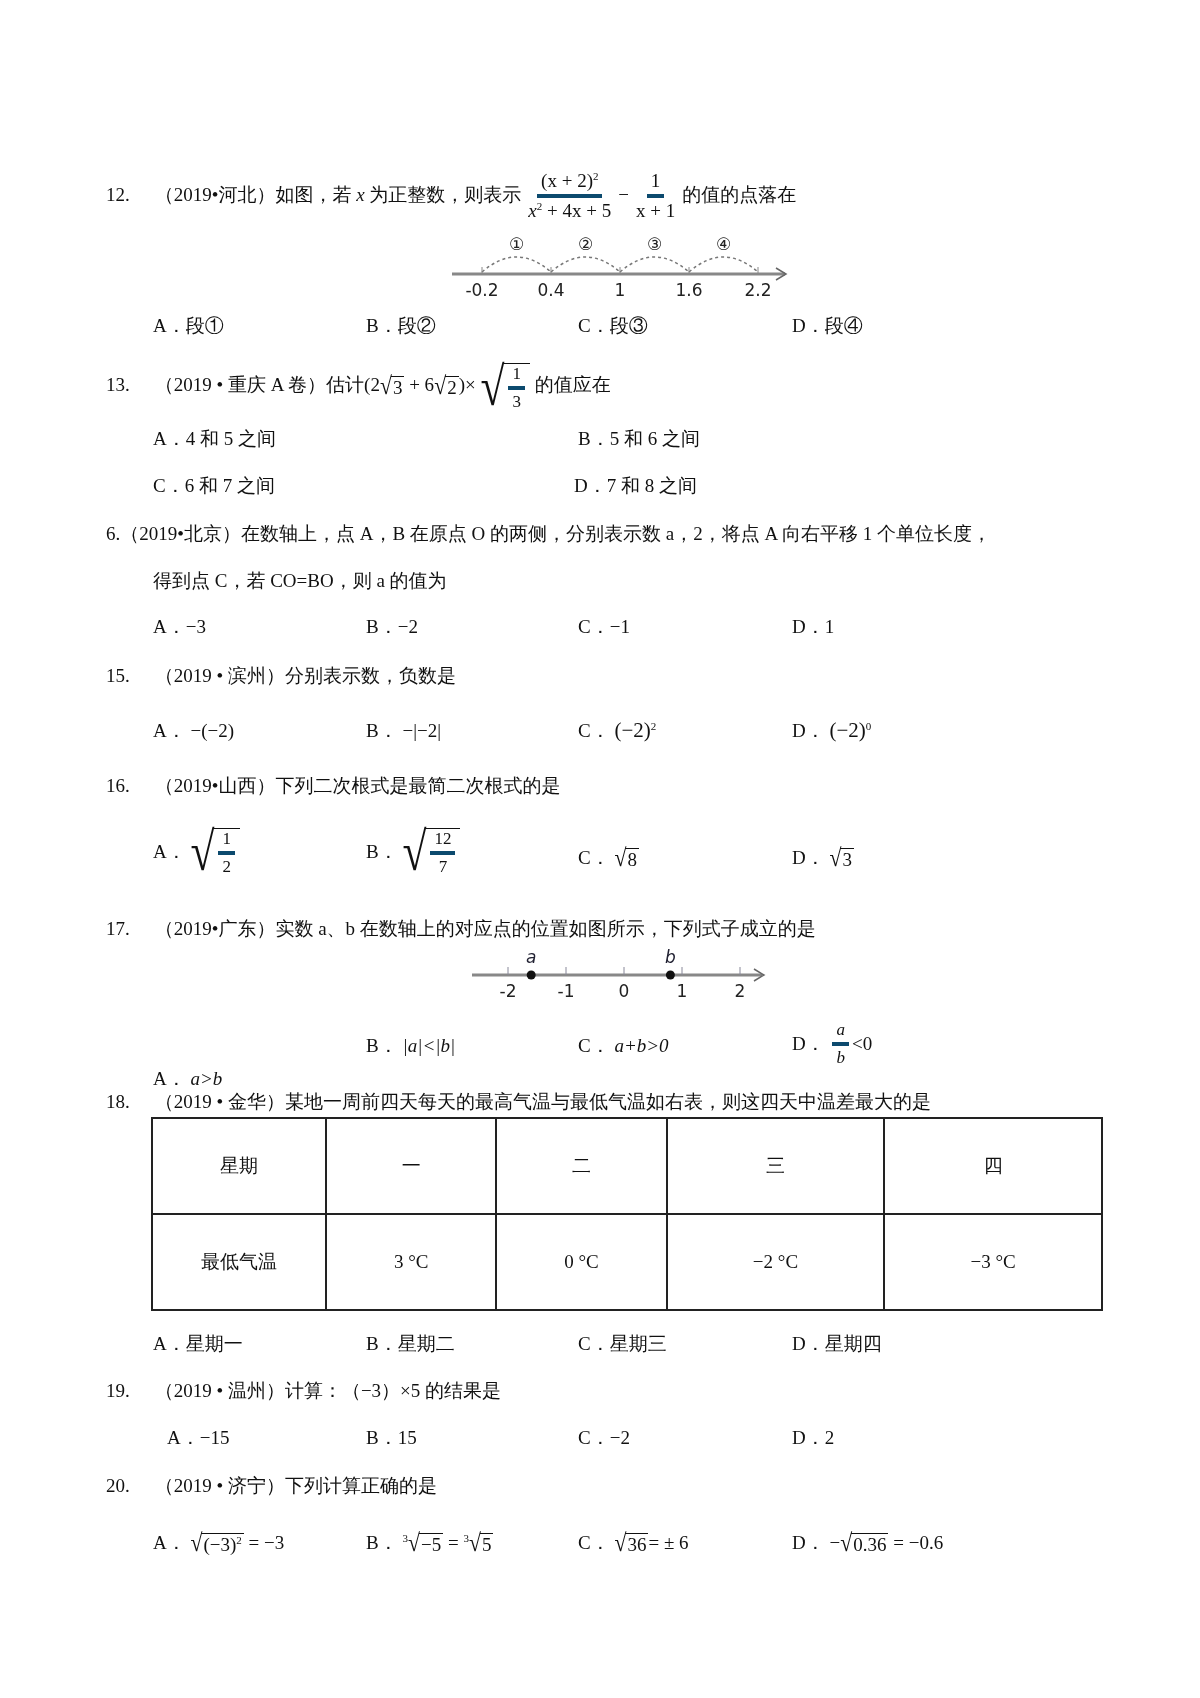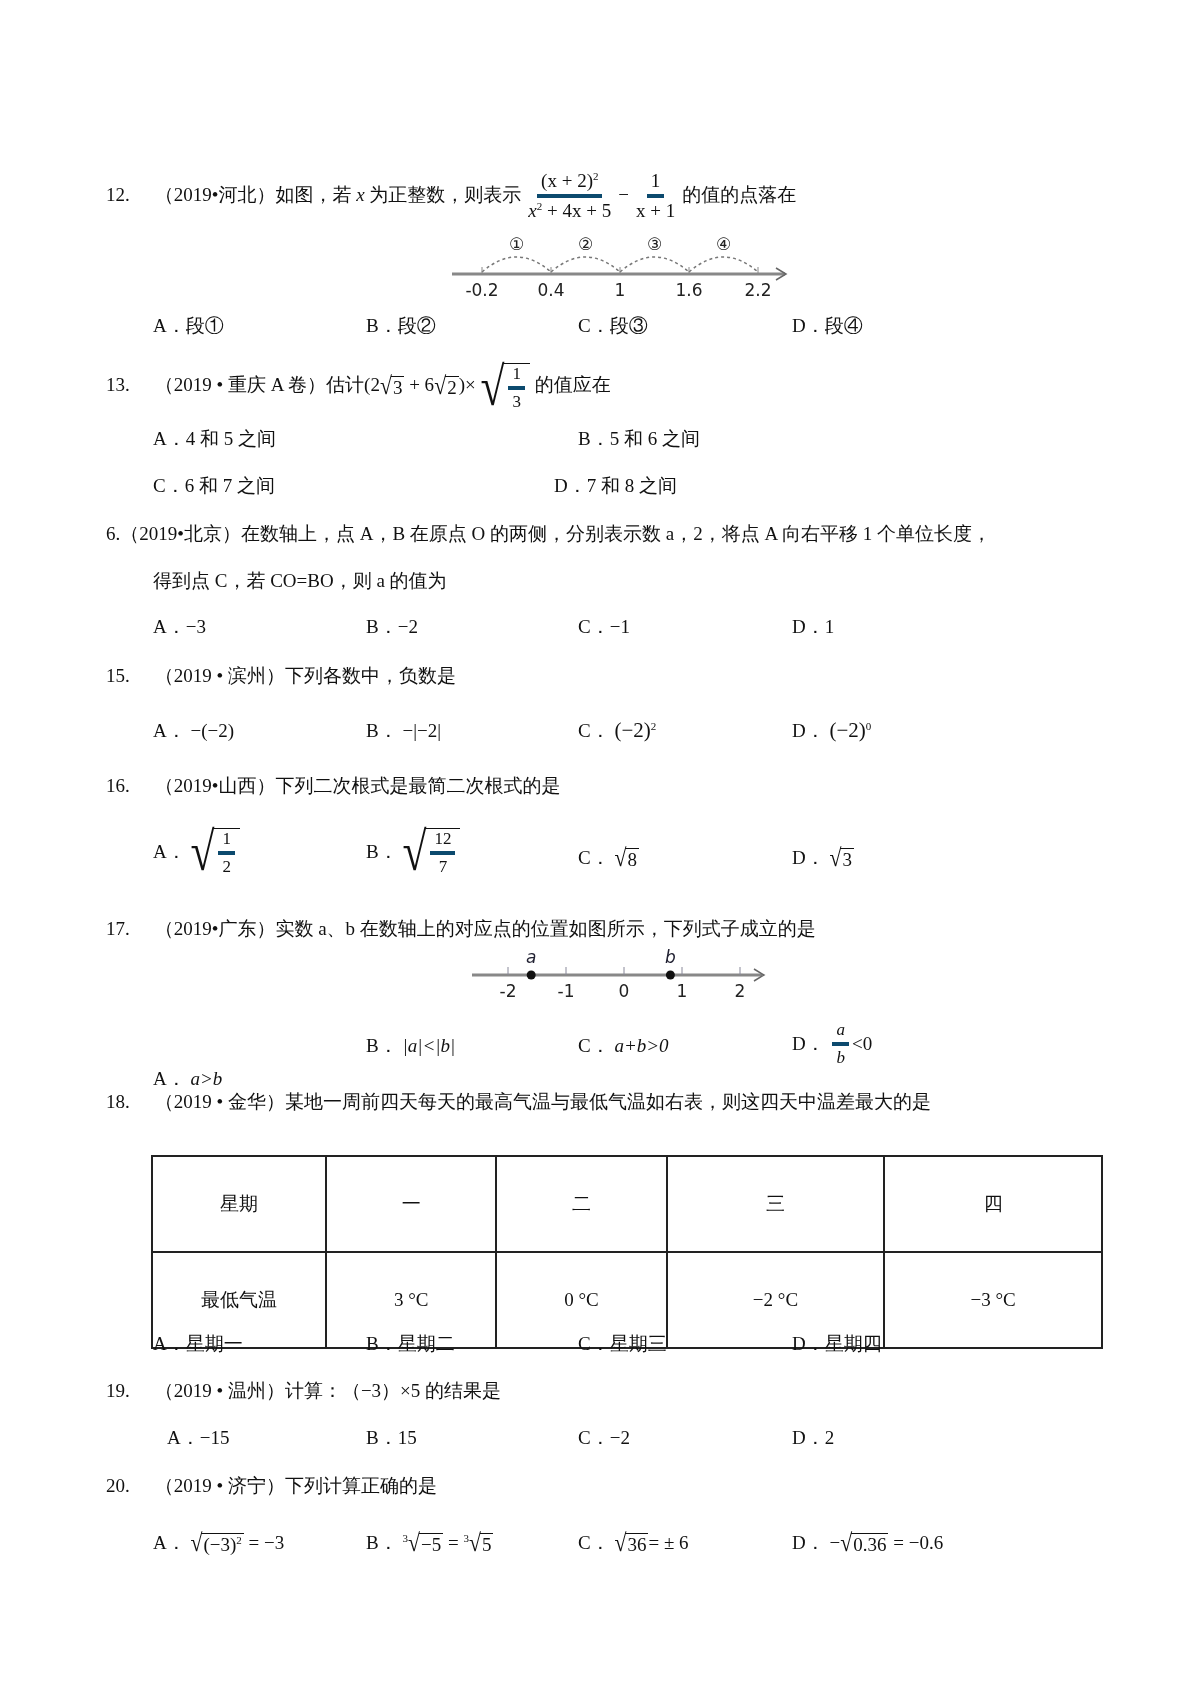--- a/index.html
+++ b/index.html
@@ -15,21 +15,21 @@
   .it { font-style: italic; }
   .frac { display: inline-flex; flex-direction: column; align-items: center; vertical-align: middle; margin: 0 3px; line-height: 1.15; }
   .frac .num { padding: 0 4px 2px; border-bottom: 4px solid #0c4a6e; }
   .frac .den { padding: 2px 4px 0; }
   .frac.small { font-size: 17px; }
   .sqrt { display: inline-flex; align-items: stretch; vertical-align: middle; }
   .sqrt .rad { font-size: 1.15em; line-height: 1; transform: scaleY(1.15); margin-right: -1px; }
   .sqrt .body { border-top: 1px solid #111; padding: 0 2px; }
   .sqrt.tall .rad { font-size: 2.3em; transform: scaleY(1.25); align-self: center; }
   sup { font-size: 11px; }
-  table.temps { position: absolute; left: 151px; top: 1155px; width: 952px; height: 194px; border-collapse: collapse; }
+  table.temps { position: absolute; left: 151px; top: 1117px; width: 952px; height: 194px; border-collapse: collapse; }
   table.temps td { border: 2px solid #222; text-align: center; font-size: 19px; }
   table.temps td.label { width: 170px; }
   svg text { font-family: "DejaVu Sans", sans-serif; }
 </style>
 </head>
 <body>
 
 <div class="abs q" style="top:170px;">
   <span class="qnum">12.</span>
   <span>（2019•河北）</span><span>如图，若</span>
@@ -91,34 +91,34 @@
       <span class="body"><span class="frac small">
           <span class="num">1</span>
           <span class="den">3</span>
         </span></span>
     </span>
   <span>的值应在</span>
 </div>
 <div class="abs" style="top:426px; left:153px;"><span>A．</span><span>4 和 5 之间</span></div>
 <div class="abs" style="top:426px; left:578px;"><span>B．</span><span>5 和 6 之间</span></div>
 <div class="abs" style="top:473px; left:153px;"><span>C．</span><span>6 和 7 之间</span></div>
-<div class="abs" style="top:473px; left:554px;text-align:right;"><span>D．</span><span>7 和 8 之间</span></div>
+<div class="abs" style="top:473px; left:574px;text-align:right;"><span>D．</span><span>7 和 8 之间</span></div>
 
 <div class="abs q" style="top:521px;">
   <span>6.</span><span>（2019•北京）</span><span>在数轴上，点 A，B 在原点 O 的两侧，分别表示数 a，2，将点 A 向右平移 1 个单位长度，</span>
 </div>
 <div class="abs" style="top:568px; left:153px;">得到点 C，若 CO=BO，则 a 的值为</div>
 <div class="abs" style="top:614px; left:153px;"><span>A．</span><span>−3</span></div>
 <div class="abs" style="top:614px; left:366px;"><span>B．</span><span>−2</span></div>
 <div class="abs" style="top:614px; left:578px;"><span>C．</span><span>−1</span></div>
 <div class="abs" style="top:614px; left:792px;"><span>D．</span><span>1</span></div>
 
 <div class="abs q" style="top:663px;">
   <span class="qnum">15.</span>
-  <span>（2019 • 滨州）</span><span>下列各数中，负数是</span>
+  <span>（2019 • 滨州）</span><span>分别表示数，负数是</span>
 </div>
 <div class="abs" style="top:718px; left:153px;"><span>A．</span> <span>−(−2)</span></div>
 <div class="abs" style="top:718px; left:366px;"><span>B．</span> <span>−|−2|</span></div>
 <div class="abs" style="top:718px; left:578px;"><span>C．</span> <span style="font-size:21px;">(−2)</span><sup>2</sup></div>
 <div class="abs" style="top:718px; left:792px;"><span>D．</span> <span style="font-size:21px;">(−2)</span><sup>0</sup></div>
 
 <div class="abs q" style="top:773px;">
   <span class="qnum">16.</span>
   <span>（2019•山西）</span><span>下列二次根式是最简二次根式的是</span>
 </div>

